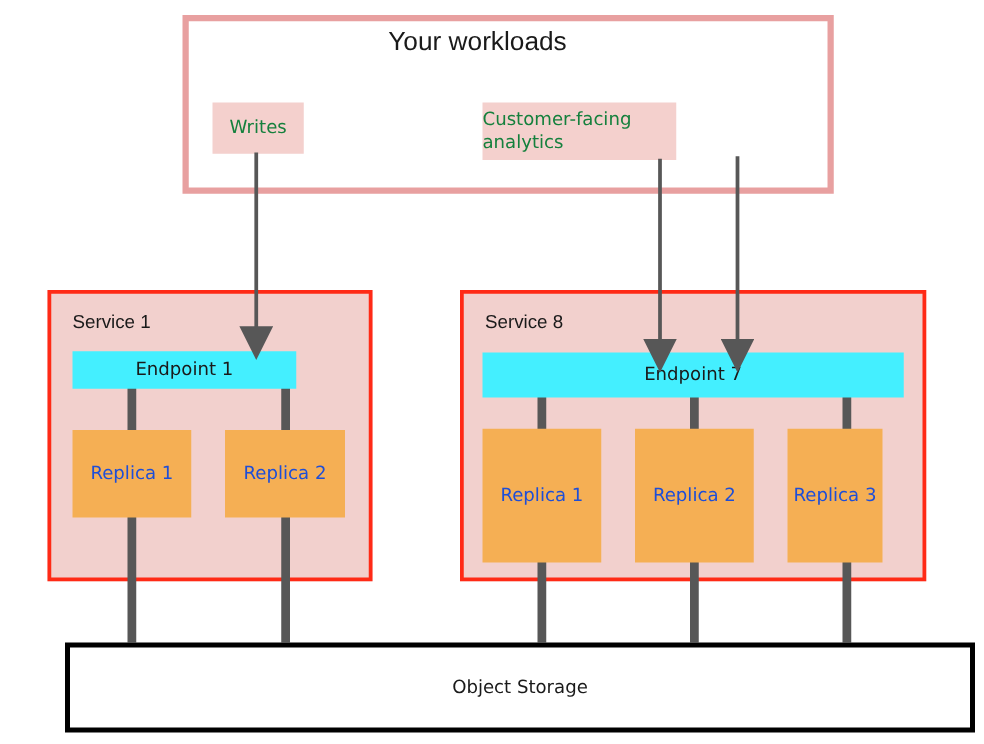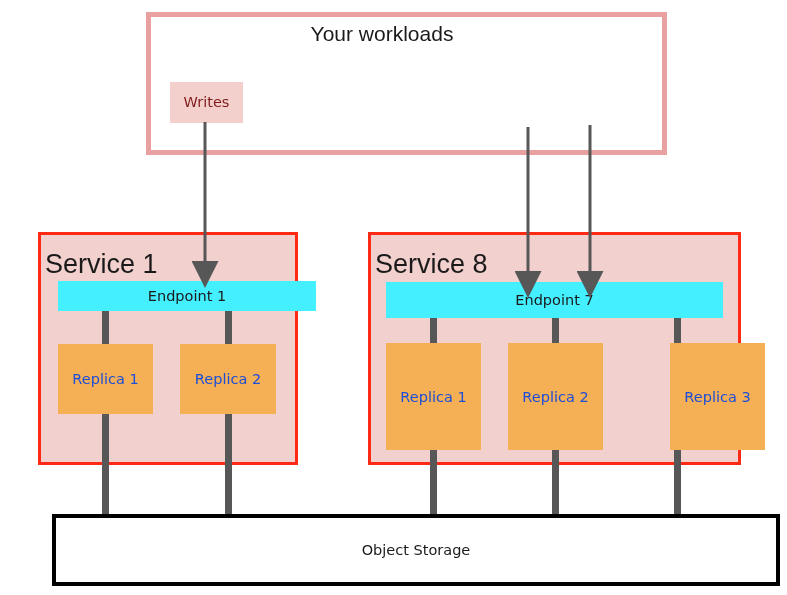--- a/index.html
+++ b/index.html
@@ -39,21 +39,21 @@
     font-size: 21px;
     color: #1a1a1a;
     font-family: "Liberation Sans", sans-serif;
   }
 
   
   .chip {
     position: absolute;
     box-sizing: border-box;
     background: #f4d0cd;
-    color: #7f1d1d;
+    color: #15803d;
     font-size: 14.5px;
     display: flex;
     align-items: center;
     justify-content: center;
     text-align: left;
     line-height: 1.25;
   }
   #chip-writes   { left: 170px; top: 82px;  width: 73px;  height: 41px; }
   #chip-analytics{ left: 386px; top: 82px;  width: 155px; height: 46px; }
   #chip-adhoc    { left: 551px; top: 85px;  width: 92px;  height: 41px; }
@@ -62,56 +62,56 @@
   .service-box {
     position: absolute;
     box-sizing: border-box;
     background: #f2d0cd;
     border: 3px solid #ff2a16;
   }
   #service-1 { left: 38px;  top: 232px; width: 260px; height: 233px; }
   #service-2 { left: 368px; top: 232px; width: 373px; height: 233px; }
   .service-title {
     position: absolute;
-    left: 4px;
+    left: 17px;
     top: 14px;
-    font-size: 27px;
+    font-size: 15px;
     color: #1a1a1a;
     font-family: "Liberation Sans", sans-serif;
     white-space: nowrap;
   }
 
   
   .endpoint {
     position: absolute;
     background: #44efff;
     color: #1a1a1a;
     font-size: 14.5px;
     display: flex;
     align-items: center;
     justify-content: center;
   }
-  #endpoint-1 { left: 58px;  top: 281px; width: 258px; height: 30px; }
+  #endpoint-1 { left: 58px;  top: 281px; width: 179px; height: 30px; }
   #endpoint-2 { left: 386px; top: 282px; width: 337px; height: 36px; }
 
   
   .replica {
     position: absolute;
     background: #f5af54;
     color: #1d4ed8;
     font-size: 14.5px;
     display: flex;
     align-items: center;
     justify-content: center;
   }
   #s1-replica-1 { left: 58px;  top: 344px; width: 95px;  height: 70px; }
   #s1-replica-2 { left: 180px; top: 344px; width: 96px;  height: 70px; }
   #s2-replica-1 { left: 386px; top: 343px; width: 95px;  height: 107px; }
   #s2-replica-2 { left: 508px; top: 343px; width: 95px;  height: 107px; }
-  #s2-replica-3 { left: 630px; top: 343px; width: 95px;  height: 107px; margin-left: 40px; }
+  #s2-replica-3 { left: 630px; top: 343px; width: 76px;  height: 107px; }
 
   
   .storage-box {
     position: absolute;
     left: 52px;
     top: 514px;
     width: 728px;
     height: 72px;
     box-sizing: border-box;
     border: 4px solid #000000;
@@ -138,20 +138,21 @@
 </style>
 </head>
 <body>
 
 <div id="canvas">
 
   <div class="workloads-box"></div>
   <div class="workloads-title" style="left:146px; width:472px;">Your workloads</div>
 
   <div class="chip" id="chip-writes">Writes</div>
+  <div class="chip" id="chip-analytics">Customer-facing analytics</div>
 
   <div class="service-box" id="service-1">
     <div class="service-title">Service 1</div>
   </div>
 
   <div class="service-box" id="service-2">
     <div class="service-title">Service 8</div>
   </div>
 
   <div class="connector" style="left:102px; top:310px; height:36px;"></div>

